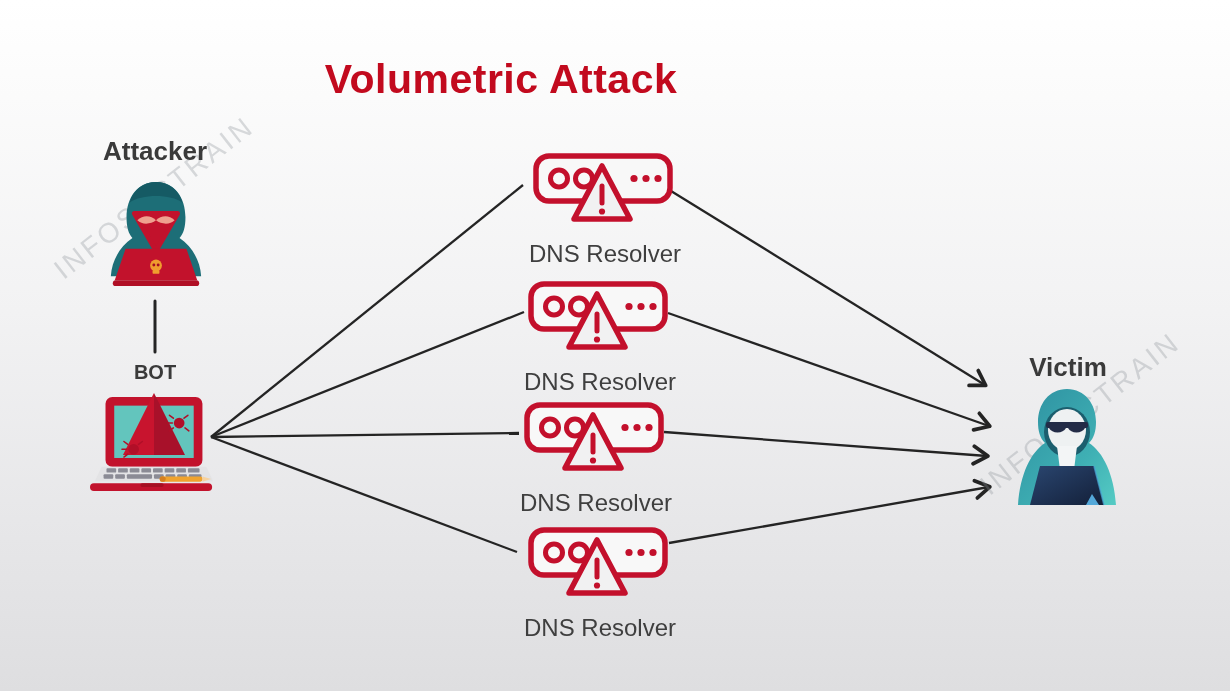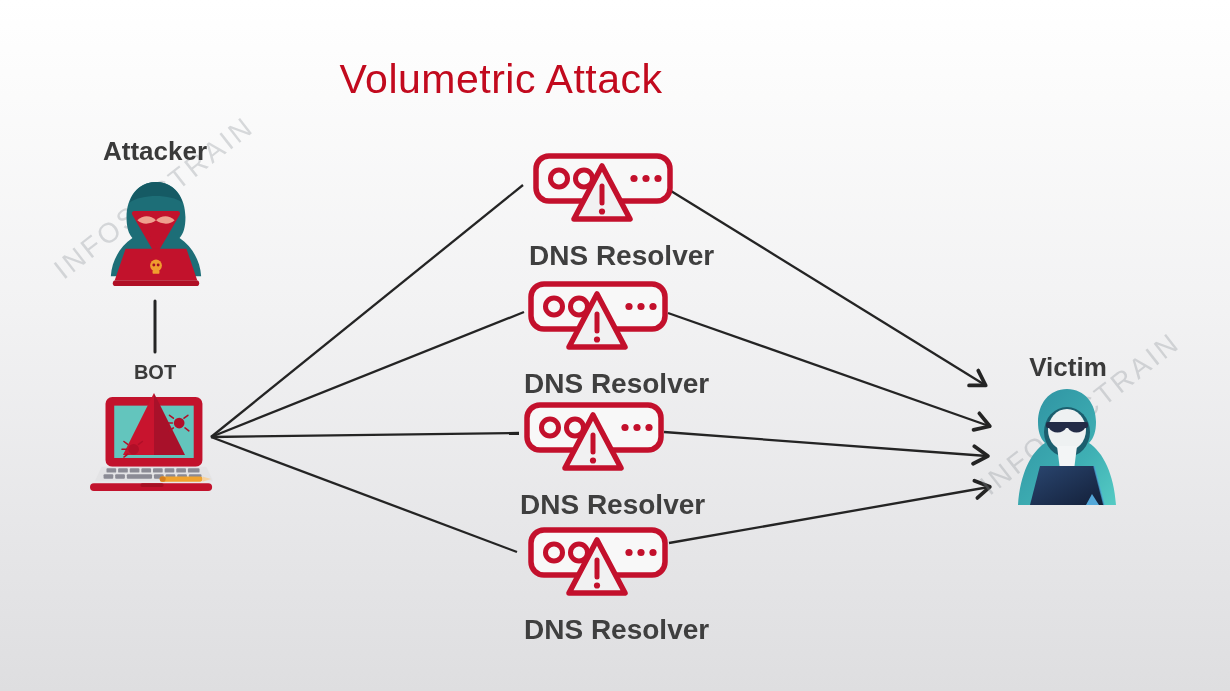--- a/index.html
+++ b/index.html
@@ -6,21 +6,21 @@
   .canvas{
     position:relative;
     width:1230px;height:691px;
     overflow:hidden;
     background:linear-gradient(180deg,#ffffff 0%,#fbfbfb 14%,#f2f2f3 45%,#e6e6e8 78%,#dedee0 100%);
     font-family:"Liberation Sans", sans-serif;
   }
   .title{
     position:absolute;left:0;top:56px;width:1002px;
     text-align:center;
-    font-size:41px;font-weight:400;letter-spacing:.5px;
+    font-size:41px;font-weight:700;letter-spacing:.5px;
     color:#c20a1e;
   }
   .watermark{
     position:absolute;
     font-size:28px;letter-spacing:3px;font-weight:400;
     color:rgba(140,146,152,.32);
     transform:rotate(-38deg);
     white-space:nowrap;
     pointer-events:none;
   }
@@ -40,21 +40,21 @@
   .resolver{
     position:absolute;width:150px;text-align:center;
   }
   .resolver-1{left:529px;top:152px;}
   .resolver-2{left:524px;top:280px;}
   .resolver-3{left:520px;top:401px;}
   .resolver-4{left:524px;top:526px;}
   .resolver svg{display:block;margin:0 auto;}
   .resolver-label{
     margin-top:14px;
-    font-size:28px;font-weight:700;color:#3f3f3f;
+    font-size:24px;font-weight:400;color:#3f3f3f;
     white-space:nowrap;
   }
   .lines-layer{position:absolute;left:0;top:0;}
 </style>
 </head>
 <body>
 
 <div class="canvas">
 
   <svg class="lines-layer" width="1230" height="691" viewBox="0 0 1230 691">

